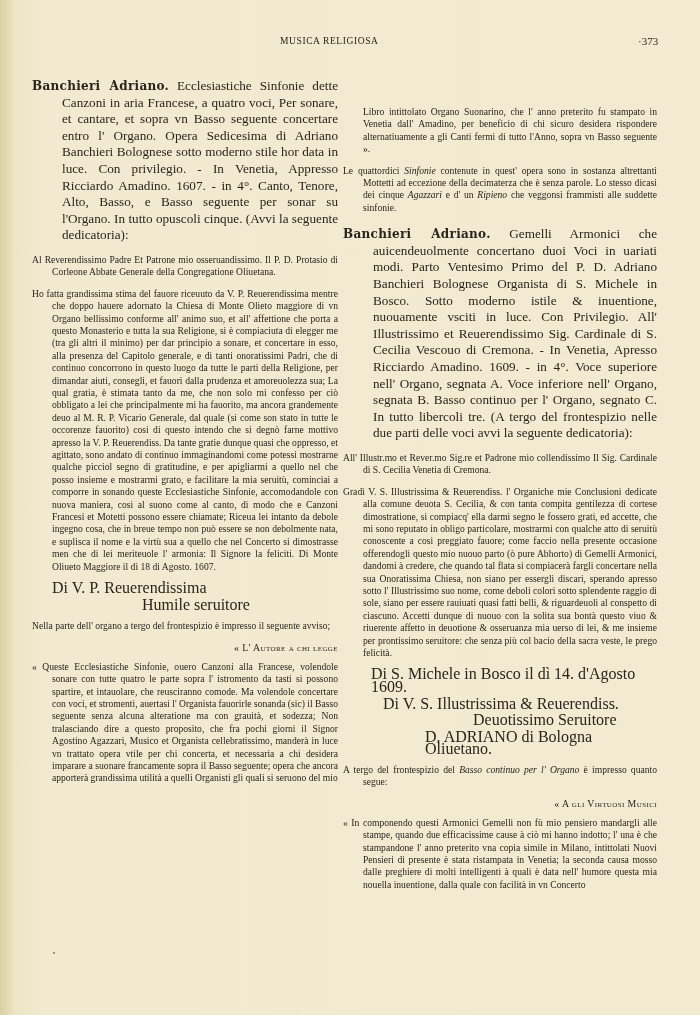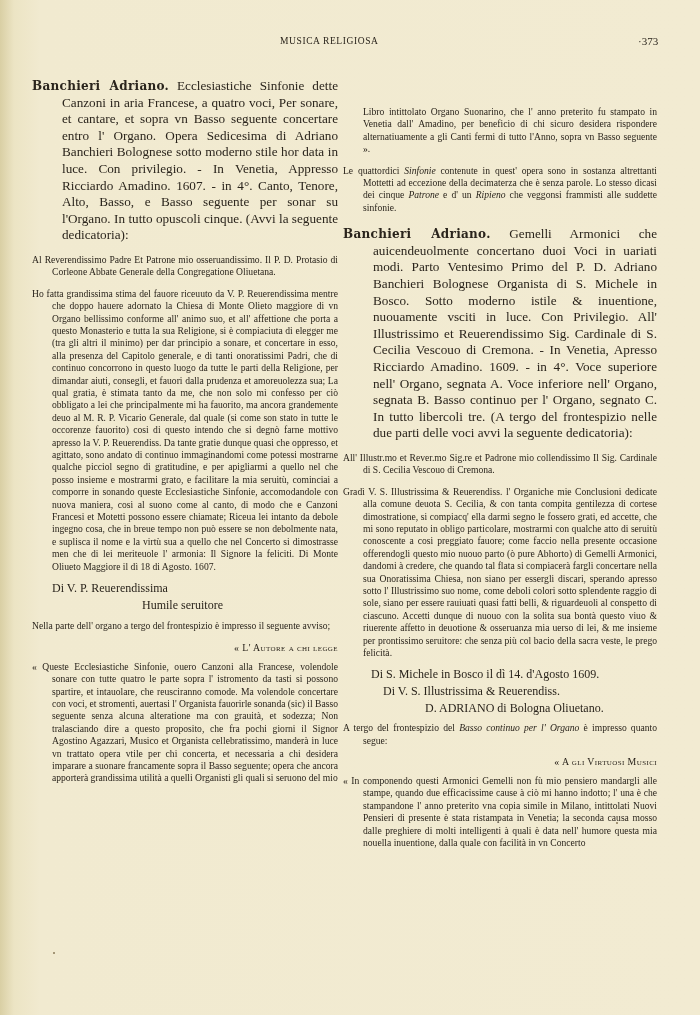--- a/index.html
+++ b/index.html
@@ -30,21 +30,21 @@
     font-size: 13.2px; line-height: 16.6px;
     padding-left: 30px; text-indent: -30px;
     text-align: justify; margin: 0 0 10px 0;
   }
   .entry .head { font-weight: bold; letter-spacing: 0.3px; font-family: "DejaVu Serif", serif; font-size: 12px; }
   .small {
     font-size: 9.6px; line-height: 12.4px;
     padding-left: 20px; text-indent: -20px;
     text-align: justify; margin: 0 0 9px 0;
   }
-  .sig { font-size: 12px; line-height: 12.6px; margin: 0 0 4px 0; }
+  .sig { font-size: 16px; line-height: 12.6px; margin: 0 0 4px 0; }
   .sig.l1 { padding-left: 20px; }
   .sig.l2 { padding-left: 110px; }
   .sig.l3 { padding-left: 70px; }
   .sig.r1 { padding-left: 28px; }
   .sig.r2 { padding-left: 40px; }
   .sig.r3 { padding-left: 130px; }
   .sig.r4 { padding-left: 82px; }
   .caps { font-variant: small-caps; }
   .heading-center { font-size: 9.8px; text-align: right; margin: 0 0 8px 0; letter-spacing: 0.4px; }
   em { font-style: italic; }
@@ -73,30 +73,31 @@
     <p class="small" style="margin-top:9px">Nella parte dell' organo a tergo del frontespizio è impresso il seguente avviso;</p>
 
     <p class="heading-center caps">« L' Autore a chi legge</p>
 
     <p class="small">« Queste Ecclesiastiche Sinfonie, ouero Canzoni alla Francese, volendole sonare con tutte quatro le parte sopra l' istromento da tasti si possono spartire, et intauolare, che reusciranno comode. Ma volendole concertare con voci, et stromenti, auertasi l' Organista fauorirle sonanda (sic) il Basso seguente senza alcuna alteratione ma con grauità, et sodezza; Non tralasciando dire a questo proposito, che fra pochi giorni il Signor Agostino Agazzari, Musico et Organista cellebratissimo, manderà in luce vn trattato opera vtile per chi concerta, et necessaria a chi desidera imparare a suonare francamente sopra il Basso seguente; opera che ancora apporterà grandissima utilità a quelli Organisti gli quali si seruono del mio</p>
   </div>
 
   <div class="col col-right">
     <p class="small" style="padding-left:20px;text-indent:0">Libro intittolato Organo Suonarino, che l' anno preterito fu stampato in Venetia dall' Amadino, per beneficio di chi sicuro desidera rispondere alternatiuamente a gli Canti fermi di tutto l'Anno, sopra vn Basso seguente ».</p>
 
-    <p class="small"><span>Le quattordici </span><em>Sinfonie</em><span> contenute in quest' opera sono in sostanza altrettanti Mottetti ad eccezione della decimaterza che è senza parole. Lo stesso dicasi dei cinque </span><em>Patrone</em><span> e d' un </span><em>Ripieno</em><span> che veggonsi frammisti alle suddette sinfonie.</span></p>
+    <p class="small"><span>Le quattordici </span><em>Sinfonie</em><span> contenute in quest' opera sono in sostanza altrettanti Mottetti ad eccezione della decimaterza che è senza parole. Lo stesso dicasi dei cinque </span><em>Agazzari</em><span> e d' un </span><em>Ripieno</em><span> che veggonsi frammisti alle suddette sinfonie.</span></p>
 
     <p class="entry" style="margin-top:12px"><span class="head">Banchieri Adriano.</span><span> Gemelli Armonici che auicendeuolmente concertano duoi Voci in uariati modi. Parto Ventesimo Primo del P. D. Adriano Banchieri Bolognese Organista di S. Michele in Bosco. Sotto moderno istile &amp; inuentione, nuouamente vsciti in luce. Con Privilegio. All' Illustrissimo et Reuerendissimo Sig. Cardinale di S. Cecilia Vescouo di Cremona. - In Venetia, Apresso Ricciardo Amadino. 1609. - in 4°. Voce superiore nell' Organo, segnata A. Voce inferiore nell' Organo, segnata B. Basso continuo per l' Organo, segnato C. In tutto libercoli tre. (A tergo del frontespizio nelle due parti delle voci avvi la seguente dedicatoria):</span></p>
 
-    <p class="small">All' Illustr.mo et Rever.mo Sig.re et Padrone mio collendissimo Il Sig. Cardinale di S. Cecilia Vescouo di Cremona.</p>
+    <p class="small">All' Illustr.mo et Rever.mo Sig.re et Padrone mio collendissimo Il Sig. Cardinale di S. Cecilia Venetia di Cremona.</p>
 
     <p class="small">Gradì V. S. Illustrissima &amp; Reuerendiss. l' Organiche mie Conclusioni dedicate alla comune deuota S. Cecilia, &amp; con tanta compita gentilezza di cortese dimostratione, si compiacq' ella darmi segno le fossero grati, ed accette, che mi sono reputato in obligo particolare, mostrarmi con qualche atto di seruitù conoscente a cosi preggiato fauore; come faccio nella presente occasione offerendogli questo mio nuouo parto (ò pure Abhorto) di Gemelli Armonici, dandomi à credere, che quando tal flata si compiacerà fargli concertare nella sua Onoratissima Chiesa, non siano per essergli discari, sperando apresso sotto l' Illustrissimo suo nome, come deboli colori sotto splendente raggio di sole, siano per essere rauiuati quasi fatti belli, &amp; riguardeuoli al conspetto di ciascuno. Accetti dunque di nuouo con la solita sua bontà questo viuo &amp; riuerente affetto in deuotione &amp; osseruanza mia uerso di lei, &amp; me insieme per prontissimo seruitore: che senza più col bacio della sacra veste, le prego felicità.</p>
 
     <p class="sig r1">Di S. Michele in Bosco il dì 14. d'Agosto 1609.</p>
     <p class="sig r2">Di V. S. Illustrissima &amp; Reuerendiss.</p>
+    <p class="sig r3">Deuotissimo Seruitore</p>
     <p class="sig r4"><span>D. ADRIANO</span><span> di Bologna Oliuetano.</span></p>
 
     <p class="small" style="margin-top:8px"><span>A tergo del frontespizio del </span><em>Basso continuo per l' Organo</em><span> è impresso quanto segue:</span></p>
 
     <p class="heading-center caps">« A gli Virtuosi Musici</p>
 
     <p class="small">« In componendo questi Armonici Gemelli non fù mio pensiero mandargli alle stampe, quando due efficacissime cause à ciò mi hanno indotto; l' una è che stampandone l' anno preterito vna copia simile in Milano, intittolati Nuovi Pensieri di presente è stata ristampata in Venetia; la seconda causa mosso dalle preghiere di molti intelligenti à quali è data nell' humore questa mia nouella inuentione, dalla quale con facilità in vn Concerto</p>
   </div>
 
   <span class="speck" style="left:53px;top:952px"></span>

